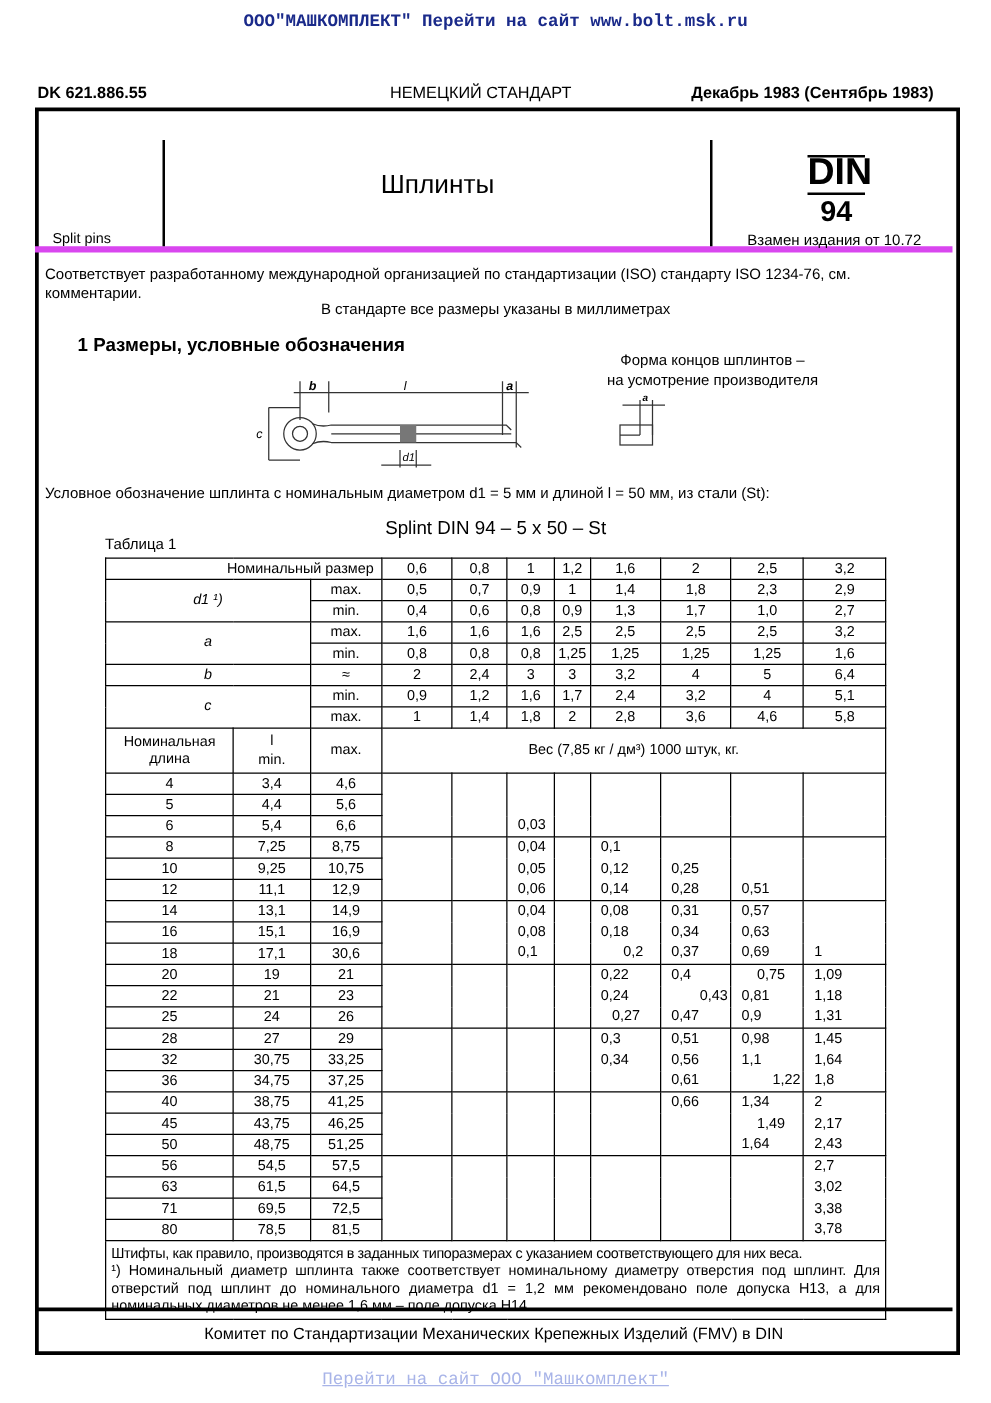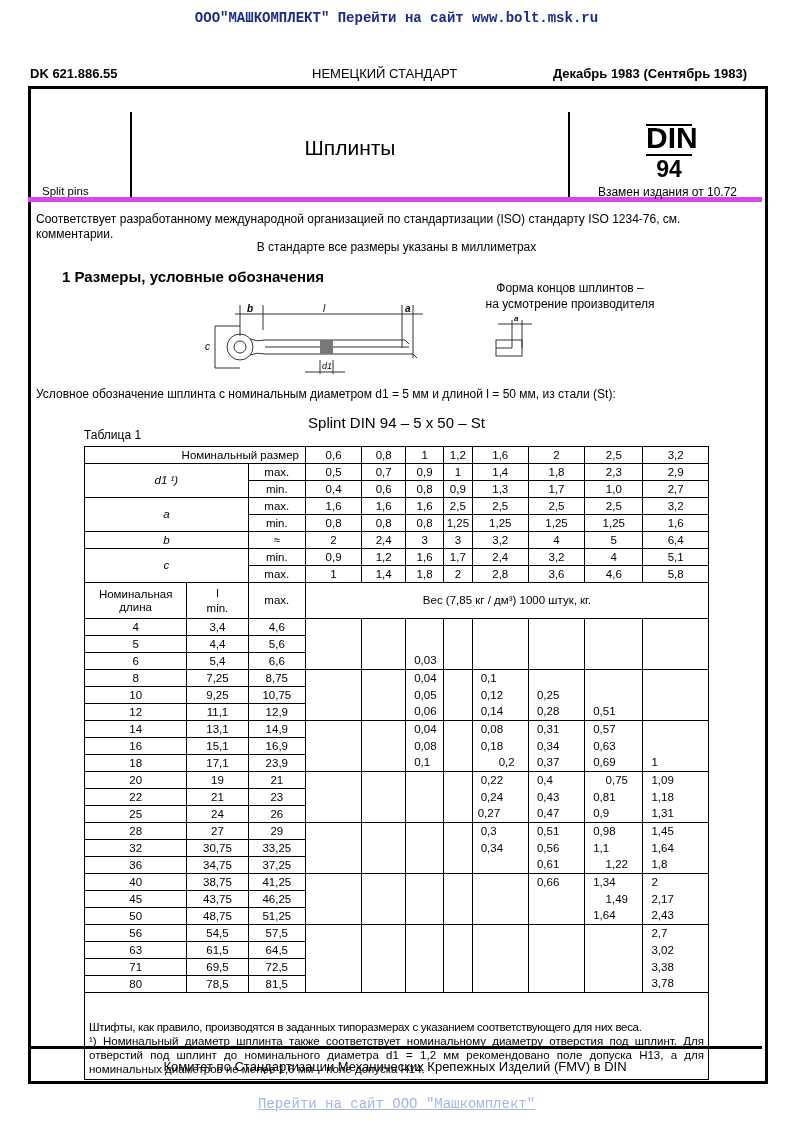--- a/index.html
+++ b/index.html
@@ -322,21 +322,21 @@
         <td style="text-align: left; padding-left: 8px; border-top: none; border-bottom: none;">0,08</td>
         <td style="text-align: left; padding-left: 8px; border-top: none; border-bottom: none;"></td>
         <td style="text-align: left; padding-left: 8px; border-top: none; border-bottom: none;">0,18</td>
         <td style="text-align: left; padding-left: 8px; border-top: none; border-bottom: none;">0,34</td>
         <td style="text-align: left; padding-left: 8px; border-top: none; border-bottom: none;">0,63</td>
         <td style="text-align: left; padding-left: 8px; border-top: none; border-bottom: none;"></td>
       </tr>
       <tr>
         <td>18</td>
         <td>17,1</td>
-        <td>23,9</td>
+        <td>30,6</td>
         <td style="text-align: left; padding-left: 8px; border-top: none; border-bottom: 1px solid rgb(0, 0, 0);"></td>
         <td style="text-align: left; padding-left: 8px; border-top: none; border-bottom: 1px solid rgb(0, 0, 0);"></td>
         <td style="text-align: left; padding-left: 8px; border-top: none; border-bottom: 1px solid rgb(0, 0, 0);">0,1</td>
         <td style="text-align: left; padding-left: 8px; border-top: none; border-bottom: 1px solid rgb(0, 0, 0);"></td>
         <td style="text-align: left; padding-left: 26px; border-top: none; border-bottom: 1px solid rgb(0, 0, 0);">0,2</td>
         <td style="text-align: left; padding-left: 8px; border-top: none; border-bottom: 1px solid rgb(0, 0, 0);">0,37</td>
         <td style="text-align: left; padding-left: 8px; border-top: none; border-bottom: 1px solid rgb(0, 0, 0);">0,69</td>
         <td style="text-align: left; padding-left: 8px; border-top: none; border-bottom: 1px solid rgb(0, 0, 0);">1</td>
       </tr>
       <tr>
@@ -354,33 +354,33 @@
       </tr>
       <tr>
         <td>22</td>
         <td>21</td>
         <td>23</td>
         <td style="text-align: left; padding-left: 8px; border-top: none; border-bottom: none;"></td>
         <td style="text-align: left; padding-left: 8px; border-top: none; border-bottom: none;"></td>
         <td style="text-align: left; padding-left: 8px; border-top: none; border-bottom: none;"></td>
         <td style="text-align: left; padding-left: 8px; border-top: none; border-bottom: none;"></td>
         <td style="text-align: left; padding-left: 8px; border-top: none; border-bottom: none;">0,24</td>
-        <td style="text-align: left; padding-left: 8px; border-top: none; border-bottom: none; margin-left: 28px;">0,43</td>
+        <td style="text-align: right; padding-left: 8px; border-top: none; border-bottom: none; margin-left: 28px;">0,43</td>
         <td style="text-align: left; padding-left: 8px; border-top: none; border-bottom: none;">0,81</td>
         <td style="text-align: left; padding-left: 8px; border-top: none; border-bottom: none;">1,18</td>
       </tr>
       <tr>
         <td>25</td>
         <td>24</td>
         <td>26</td>
         <td style="text-align: left; padding-left: 8px; border-top: none; border-bottom: 1px solid rgb(0, 0, 0);"></td>
         <td style="text-align: left; padding-left: 8px; border-top: none; border-bottom: 1px solid rgb(0, 0, 0);"></td>
         <td style="text-align: left; padding-left: 8px; border-top: none; border-bottom: 1px solid rgb(0, 0, 0);"></td>
         <td style="text-align: left; padding-left: 8px; border-top: none; border-bottom: 1px solid rgb(0, 0, 0);"></td>
-        <td style="text-align: left; padding-left: 5px; border-top: none; border-bottom: 1px solid rgb(0, 0, 0);">0,27</td>
+        <td style="text-align: left; padding-left: 17px; border-top: none; border-bottom: 1px solid rgb(0, 0, 0);">0,27</td>
         <td style="text-align: left; padding-left: 8px; border-top: none; border-bottom: 1px solid rgb(0, 0, 0);">0,47</td>
         <td style="text-align: left; padding-left: 8px; border-top: none; border-bottom: 1px solid rgb(0, 0, 0);">0,9</td>
         <td style="text-align: left; padding-left: 8px; border-top: none; border-bottom: 1px solid rgb(0, 0, 0);">1,31</td>
       </tr>
       <tr>
         <td>28</td>
         <td>27</td>
         <td>29</td>
         <td style="text-align: left; padding-left: 8px; border-top: 1px solid rgb(0, 0, 0); border-bottom: none;"></td>
         <td style="text-align: left; padding-left: 8px; border-top: 1px solid rgb(0, 0, 0); border-bottom: none;"></td>
@@ -407,21 +407,21 @@
       <tr>
         <td>36</td>
         <td>34,75</td>
         <td>37,25</td>
         <td style="text-align: left; padding-left: 8px; border-top: none; border-bottom: 1px solid rgb(0, 0, 0);"></td>
         <td style="text-align: left; padding-left: 8px; border-top: none; border-bottom: 1px solid rgb(0, 0, 0);"></td>
         <td style="text-align: left; padding-left: 8px; border-top: none; border-bottom: 1px solid rgb(0, 0, 0);"></td>
         <td style="text-align: left; padding-left: 8px; border-top: none; border-bottom: 1px solid rgb(0, 0, 0);"></td>
         <td style="text-align: left; padding-left: 8px; border-top: none; border-bottom: 1px solid rgb(0, 0, 0);"></td>
         <td style="text-align: left; padding-left: 8px; border-top: none; border-bottom: 1px solid rgb(0, 0, 0);">0,61</td>
-        <td style="text-align: center; padding-left: 8px; border-top: none; border-bottom: 1px solid rgb(0, 0, 0);">1,22</td>
+        <td style="text-align: right; padding-left: 8px; border-top: none; border-bottom: 1px solid rgb(0, 0, 0);">1,22</td>
         <td style="text-align: left; padding-left: 8px; border-top: none; border-bottom: 1px solid rgb(0, 0, 0);">1,8</td>
       </tr>
       <tr>
         <td>40</td>
         <td>38,75</td>
         <td>41,25</td>
         <td style="text-align: left; padding-left: 8px; border-top: 1px solid rgb(0, 0, 0); border-bottom: none;"></td>
         <td style="text-align: left; padding-left: 8px; border-top: 1px solid rgb(0, 0, 0); border-bottom: none;"></td>
         <td style="text-align: left; padding-left: 8px; border-top: 1px solid rgb(0, 0, 0); border-bottom: none;"></td>
         <td style="text-align: left; padding-left: 8px; border-top: 1px solid rgb(0, 0, 0); border-bottom: none;"></td>
@@ -503,21 +503,21 @@
         <td style="text-align: left; padding-left: 8px; border-top: none; border-bottom: 1px solid rgb(0, 0, 0);"></td>
         <td style="text-align: left; padding-left: 8px; border-top: none; border-bottom: 1px solid rgb(0, 0, 0);"></td>
         <td style="text-align: left; padding-left: 8px; border-top: none; border-bottom: 1px solid rgb(0, 0, 0);"></td>
         <td style="text-align: left; padding-left: 8px; border-top: none; border-bottom: 1px solid rgb(0, 0, 0);"></td>
         <td style="text-align: left; padding-left: 8px; border-top: none; border-bottom: 1px solid rgb(0, 0, 0);"></td>
         <td style="text-align: left; padding-left: 8px; border-top: none; border-bottom: 1px solid rgb(0, 0, 0);"></td>
         <td style="text-align: left; padding-left: 8px; border-top: none; border-bottom: 1px solid rgb(0, 0, 0);">3,78</td>
       </tr>
       <tr>
         <td colspan="11" class="t1-foot">
-          <div style="letter-spacing: -0.3px; margin-top: 24px;">Штифты, как правило, производятся в заданных типоразмерах с указанием соответствующего для них веса.</div>
+          <div style="letter-spacing: -0.3px;">Штифты, как правило, производятся в заданных типоразмерах с указанием соответствующего для них веса.</div>
           <div style="text-align: justify;">¹) Номинальный диаметр шплинта также соответствует номинальному диаметру отверстия под шплинт. Для отверстий под шплинт до номинального диаметра d1 = 1,2 мм рекомендовано поле допуска H13, а для номинальных диаметров не менее 1,6 мм – поле допуска H14.</div>
         </td>
       </tr>
     </tbody>
 </table>
 
 <div class="abs footer-bar">
   <span>Комитет по Стандартизации Механических Крепежных Изделий (FMV) в DIN</span>
 </div>
 

